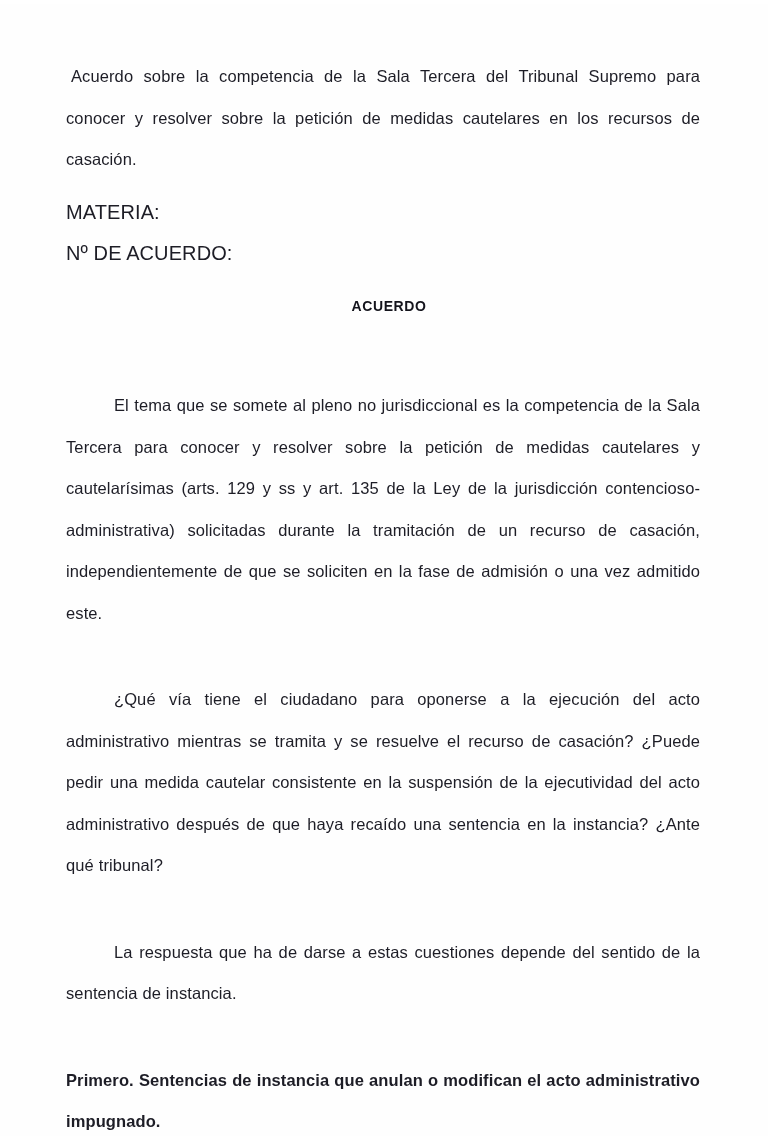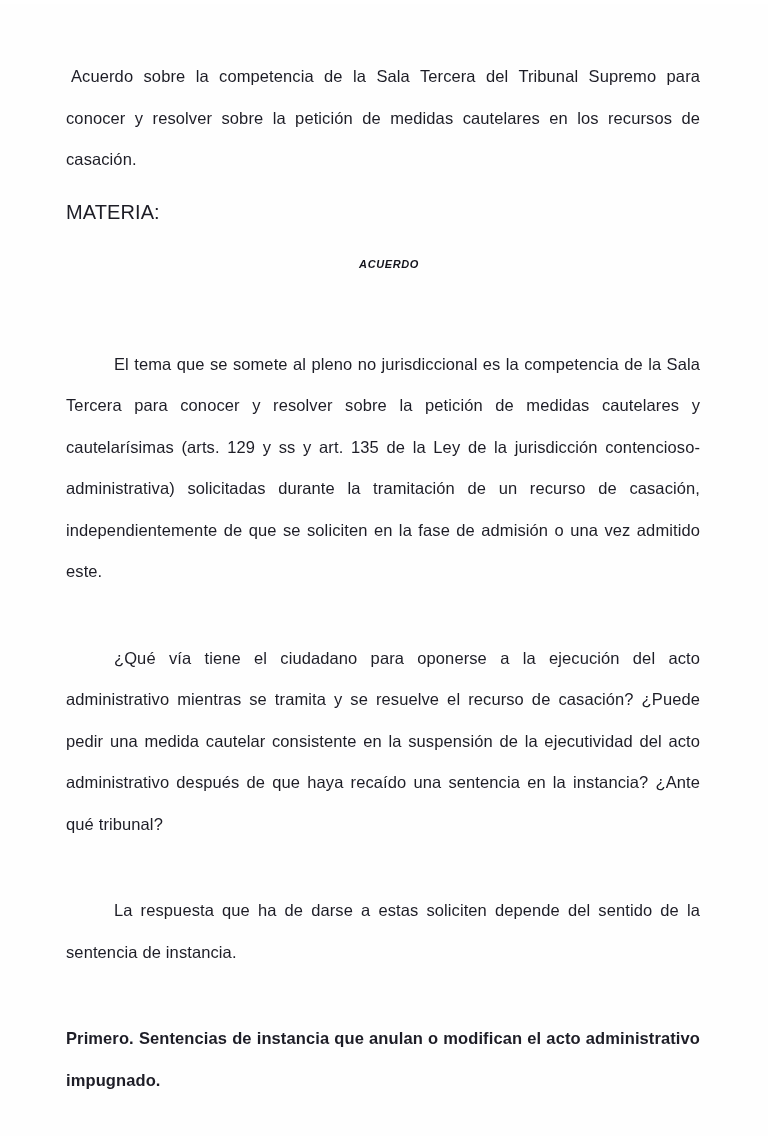--- a/index.html
+++ b/index.html
@@ -57,24 +57,23 @@
     margin: 0;
     font-size: 20px;
     line-height: 41.5px;
     text-align: left;
     letter-spacing: 0.1px;
     color: #1d1d26;
   }
 
   .heading-center {
     margin: 0;
-    font-size: 11px;
+    font-size: 14px;
     line-height: 41.5px;
     font-weight: bold;
-    font-style: italic;
     text-align: center;
     letter-spacing: 0.6px;
     color: #14141c;
   }
 
   
   .gap-sm  { height: 11px; }
   .gap-lg  { height: 45px; }
   .gap-xl  { height: 58px; }
 
@@ -87,35 +86,36 @@
 
 <div class="page">
   <div class="doc-body">
 
     <p class="para lead">Acuerdo sobre la competencia de la Sala Tercera del Tribunal Supremo para conocer y resolver sobre la petición de medidas cautelares en los recursos de casación.</p>
 
     <div class="gap-sm"></div>
 
     <p class="label-line">MATERIA:</p>
 
+    <p class="label-line">Nº DE ACUERDO:</p>
 
     <div class="gap-sm"></div>
 
     <h1 class="heading-center center-block">ACUERDO</h1>
 
     <div class="gap-xl"></div>
 
     <p class="para indented">El tema que se somete al pleno no jurisdiccional es la competencia de la Sala Tercera para conocer y resolver sobre la petición de medidas cautelares y cautelarísimas (arts. 129 y ss y art. 135 de la Ley de la jurisdicción contencioso-administrativa) solicitadas durante la tramitación de un recurso de casación, independientemente de que se soliciten en la fase de admisión o una vez admitido este.</p>
 
     <div class="gap-lg"></div>
 
     <p class="para indented">¿Qué vía tiene el ciudadano para oponerse a la ejecución del acto administrativo mientras se tramita y se resuelve el recurso de casación? ¿Puede pedir una medida cautelar consistente en la suspensión de la ejecutividad del acto administrativo después de que haya recaído una sentencia en la instancia? ¿Ante qué tribunal?</p>
 
     <div class="gap-lg"></div>
 
-    <p class="para indented">La respuesta que ha de darse a estas soliciten depende del sentido de la sentencia de instancia.</p>
+    <p class="para indented">La respuesta que ha de darse a estas cuestiones depende del sentido de la sentencia de instancia.</p>
 
     <div class="gap-lg"></div>
 
     <p class="para bold">Primero. Sentencias de instancia que anulan o modifican el acto administrativo impugnado.</p>
 
   </div>
 </div>
 
 </body></html>

